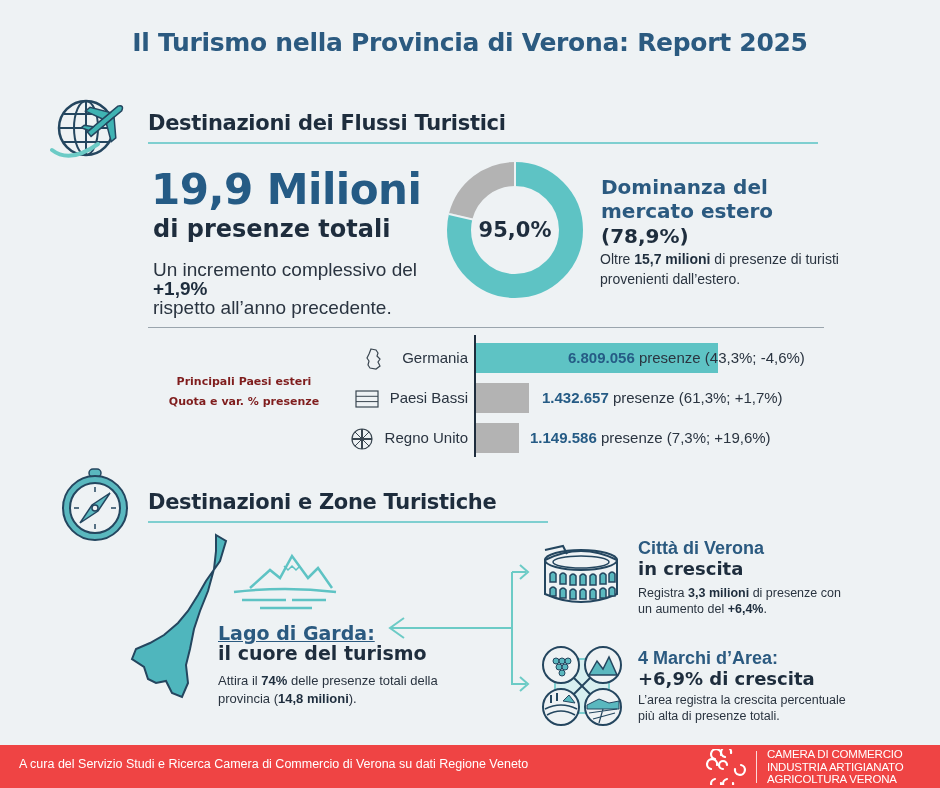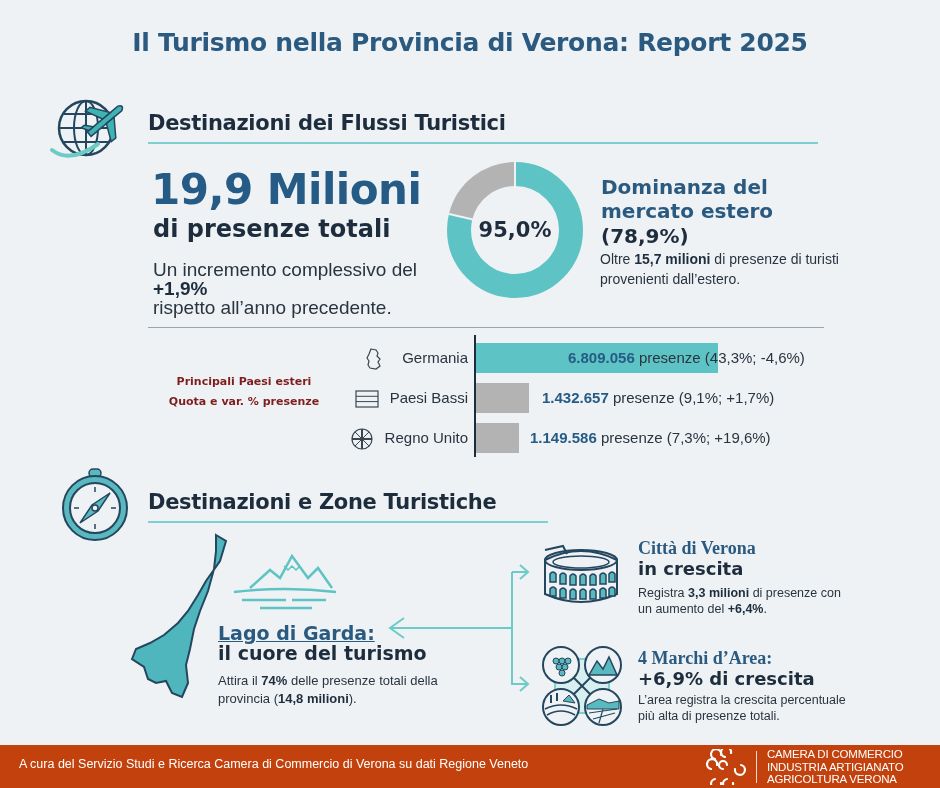--- a/index.html
+++ b/index.html
@@ -37,25 +37,25 @@
 
   .lake { position: absolute; left: 128px; top: 533px; }
   .mount { position: absolute; left: 230px; top: 548px; }
   .lago-title { position: absolute; left: 218px; top: 622px; font-family: "DejaVu Sans", sans-serif; font-weight: bold; font-size: 19px; color: #2b5a80; line-height: 22px; text-decoration: underline; }
   .lago-sub { position: absolute; left: 218px; top: 642px; font-family: "DejaVu Sans", sans-serif; font-weight: bold; font-size: 19px; color: #1e2d3d; line-height: 22px; }
   .lago-desc { position: absolute; left: 218px; top: 672px; font-size: 13px; color: #2a3440; line-height: 18px; width: 240px; }
 
   .connector { position: absolute; left: 380px; top: 560px; }
 
   .card-icon { position: absolute; }
-  .card-title { position: absolute; font-family: Liberation Serif, serif; font-weight: bold; font-size: 18px; line-height: 21px; color: #2b5a80; }
+  .card-title { position: absolute; font-family: Liberation Sans, sans-serif; font-weight: bold; font-size: 18px; line-height: 21px; color: #2b5a80; }
   .card-sub { position: absolute; font-family: "DejaVu Sans", sans-serif; font-weight: bold; font-size: 18px; line-height: 21px; color: #1e2d3d; }
   .card-desc { position: absolute; font-size: 12.5px; color: #2a3440; line-height: 16px; width: 220px; }
 
-  .footer { position: absolute; left: 0; top: 745px; width: 940px; height: 43px; background: #c2410c; }
+  .footer { position: absolute; left: 0; top: 745px; width: 940px; height: 43px; background: #ef4444; }
   .footer-text { position: absolute; left: 19px; top: 12px; font-size: 12.5px; color: #ffffff; }
   .footer-logo { position: absolute; left: 705px; top: 4px; }
   .footer-sep { position: absolute; left: 756px; top: 6px; width: 1px; height: 32px; background: #ffffff; opacity: 0.8; }
   .footer-org { position: absolute; left: 767px; top: 3px; font-size: 11.5px; color: #ffffff; line-height: 12.5px; letter-spacing: -0.2px; }
 </style>
 </head>
 <body>
 
 <div class="title">Il Turismo nella Provincia di Verona: Report 2025</div>
 
@@ -119,21 +119,21 @@
 
 <div class="crow" style="top:381px">
   <svg class="c-icon" style="left:15px" viewBox="0 0 24 24">
     <rect x="1" y="4" width="22" height="16" fill="none" stroke="#3a4650" stroke-width="1.2"></rect>
     <line x1="1" y1="9.3" x2="23" y2="9.3" stroke="#3a4650" stroke-width="1"></line>
     <line x1="1" y1="14.6" x2="23" y2="14.6" stroke="#3a4650" stroke-width="1"></line>
   </svg>
   <div class="c-name">Paesi Bassi</div>
   <div class="bar" style="width:53px;background:#b3b3b3"></div>
   <div class="bar-text" style="left:202px">
-    <b>1.432.657</b> <span>presenze</span> <span>(9,1%;  +1,7%)</span>
+    <b>1.432.657</b> <span>presenze</span> <span>(61,3%;  +1,7%)</span>
   </div>
 </div>
 
 <div class="crow" style="top:421px">
   <svg class="c-icon" style="left:10px" viewBox="0 0 24 24">
     <circle cx="12" cy="12" r="10" fill="none" stroke="#3a4650" stroke-width="1.2"></circle>
     <line x1="12" y1="2" x2="12" y2="22" stroke="#3a4650" stroke-width="2"></line>
     <line x1="2" y1="12" x2="22" y2="12" stroke="#3a4650" stroke-width="2"></line>
     <line x1="5" y1="5" x2="19" y2="19" stroke="#3a4650" stroke-width="1"></line>
     <line x1="19" y1="5" x2="5" y2="19" stroke="#3a4650" stroke-width="1"></line>

